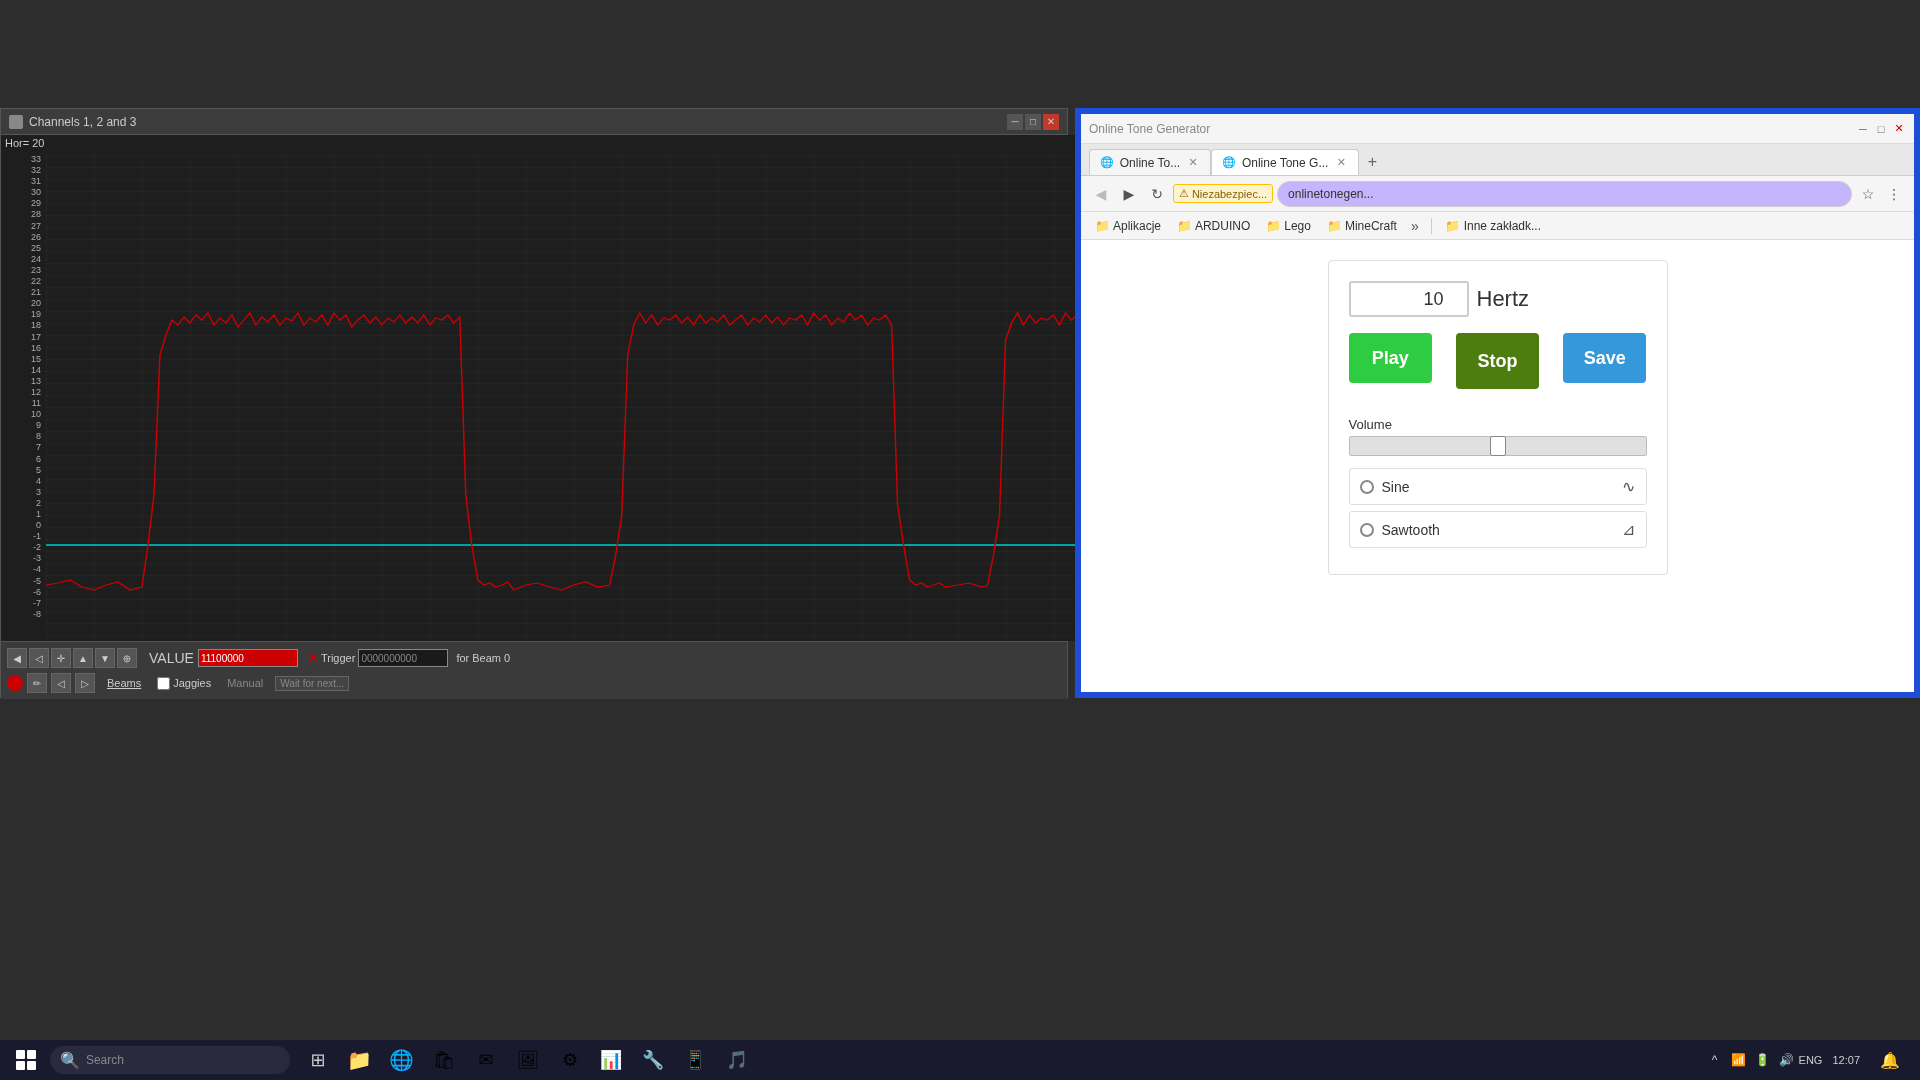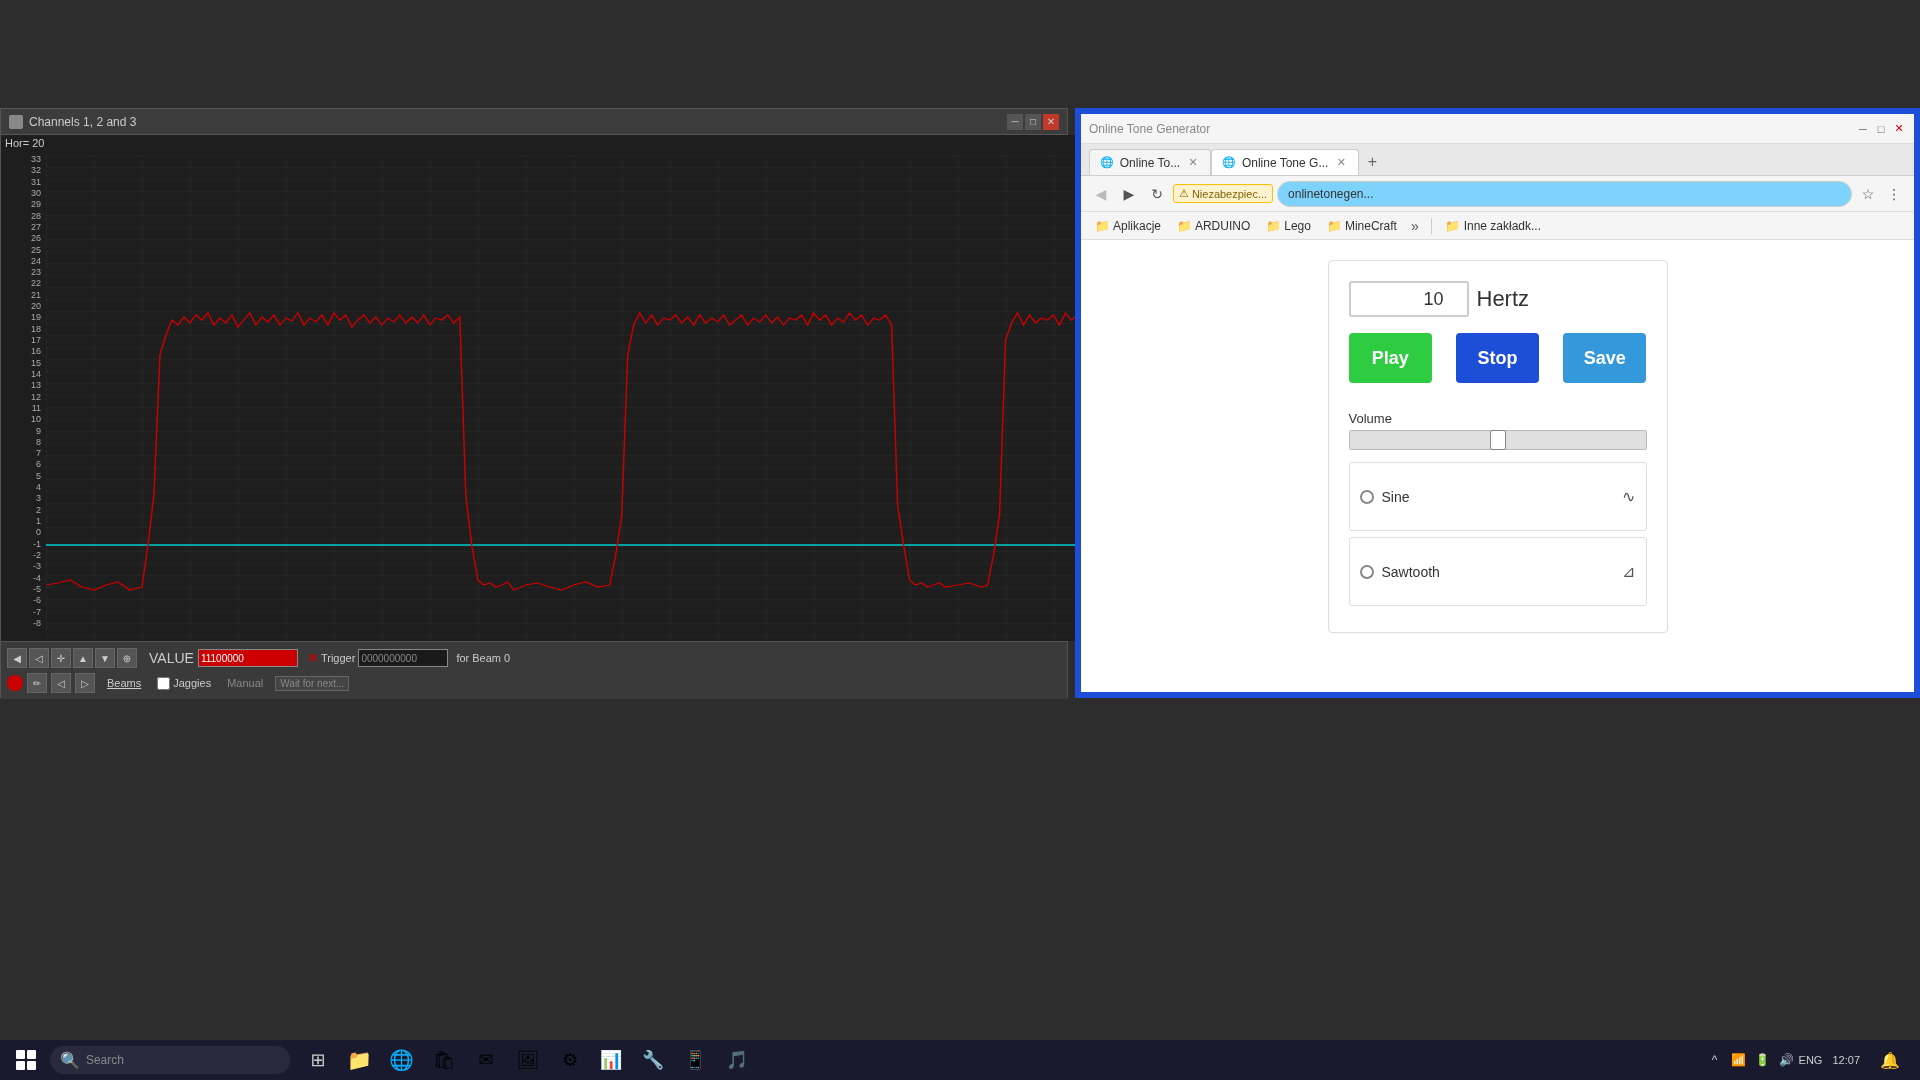--- a/index.html
+++ b/index.html
@@ -100,21 +100,21 @@
     
     .y-axis {
       position: absolute;
       left: 0;
       top: 0;
       width: 45px;
       height: 100%;
       display: flex;
       flex-direction: column;
       justify-content: space-between;
-      padding: 20px 2px 13px 2px;
+      padding: 20px 2px 22px 2px;
     }
 
     .y-label {
       color: #aaa;
       font-size: 9px;
       text-align: right;
       padding-right: 3px;
       line-height: 1;
     }
 
@@ -394,21 +394,21 @@
       border: 1px solid #ffc107;
       border-radius: 3px;
       padding: 2px 5px;
       font-size: 11px;
       color: #856404;
     }
 
     .url-bar {
       flex: 1;
       height: 26px;
-      background: #7dd3fc;
+      background: #c4b5fd;
       border: 1px solid #ccc;
       border-radius: 13px;
       padding: 0 10px;
       font-size: 12px;
       color: #333;
       display: flex;
       align-items: center;
     }
 
     .url-actions {
@@ -506,22 +506,22 @@
       border: none;
       border-radius: 4px;
       color: white;
       font-size: 18px;
       font-weight: bold;
       cursor: pointer;
     }
 
     .btn-stop {
       width: 90px;
-      height: 50px;
-      background: #1d4ed8;
+      height: 56px;
+      background: #4d7c0f;
       border: none;
       border-radius: 4px;
       color: white;
       font-size: 18px;
       font-weight: bold;
       cursor: pointer;
     }
 
     .btn-save {
       width: 90px;
@@ -564,21 +564,21 @@
       background: #fff;
       border: 1px solid #888;
       border-radius: 2px;
       cursor: pointer;
     }
 
     .wave-option {
       display: flex;
       align-items: center;
       justify-content: space-between;
-      padding: 24px 10px;
+      padding: 8px 10px;
       border: 1px solid #ddd;
       border-radius: 3px;
       margin-bottom: 6px;
       cursor: pointer;
     }
 
     .wave-option-left {
       display: flex;
       align-items: center;
       gap: 8px;

